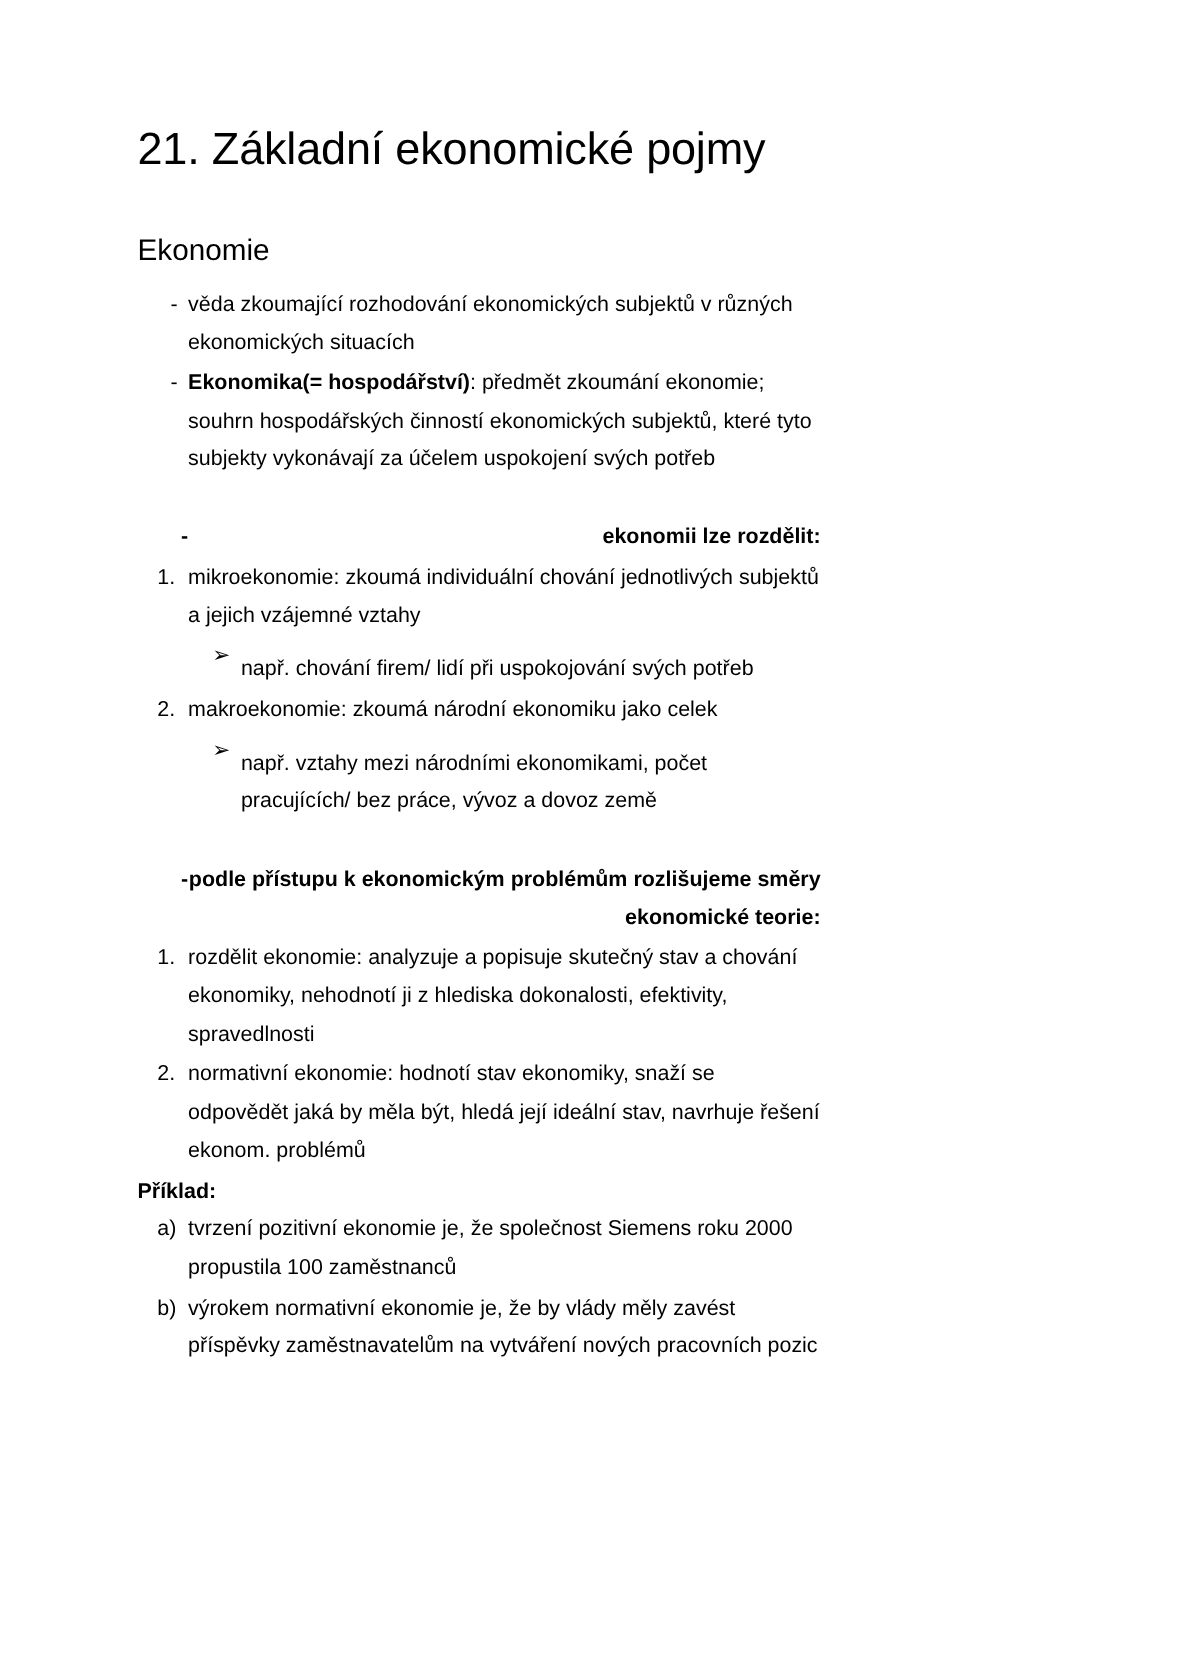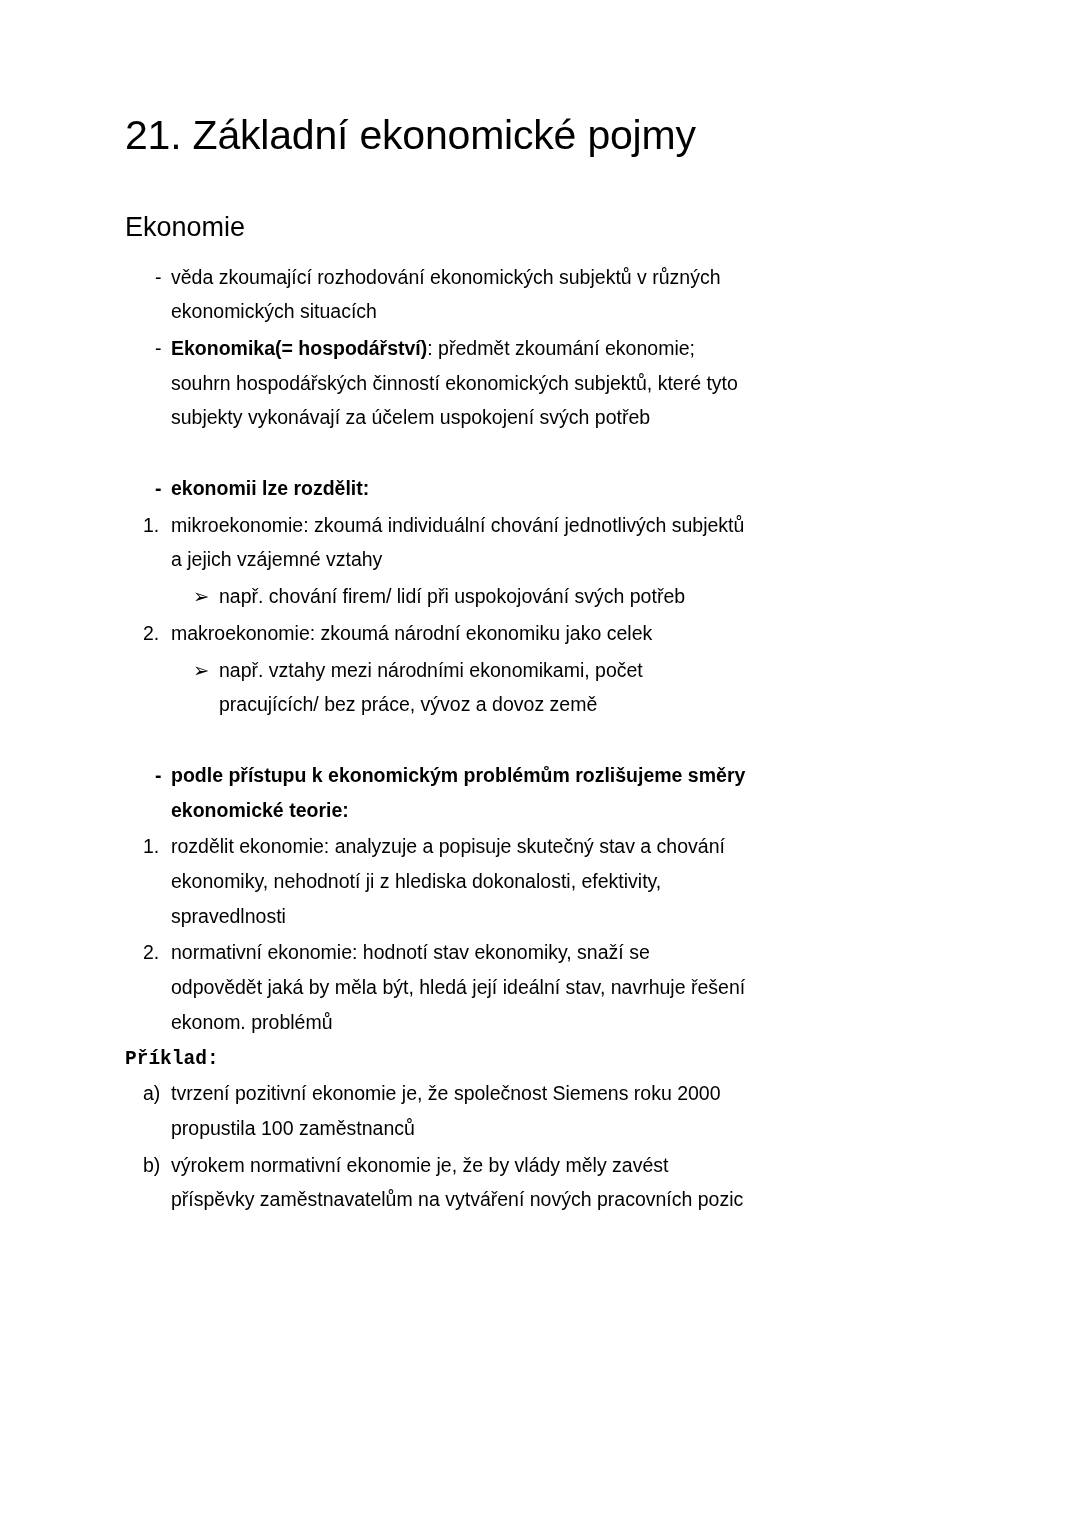--- a/index.html
+++ b/index.html
@@ -70,36 +70,37 @@
     width: 42px;
     padding-left: 68px;
     box-sizing: border-box;
     white-space: nowrap;
   }
   .body-text {
     flex: 1 1 auto;
   }
   .item.arrow-item .body-text {
     padding-left: 26px;
+    margin-top: 12px;
   }
   b, .bold {
     font-weight: 700;
+    text-align: right;
   }
   .u {
     text-underline-offset: 2px;
   }
   .spacer-lg {
     height: 34px;
   }
   .plain-label {
     font-size: 19.5px;
     line-height: 1.78;
     font-weight: 700;
     margin: 0;
-    font-family: Liberation Mono, monospace;
   }
 </style>
 </head>
 <body>
 
 <div class="page">
 
   <h1 class="doc-title">21. Základní ekonomické pojmy</h1>
 
   <h2 class="section-title">Ekonomie</h2>

